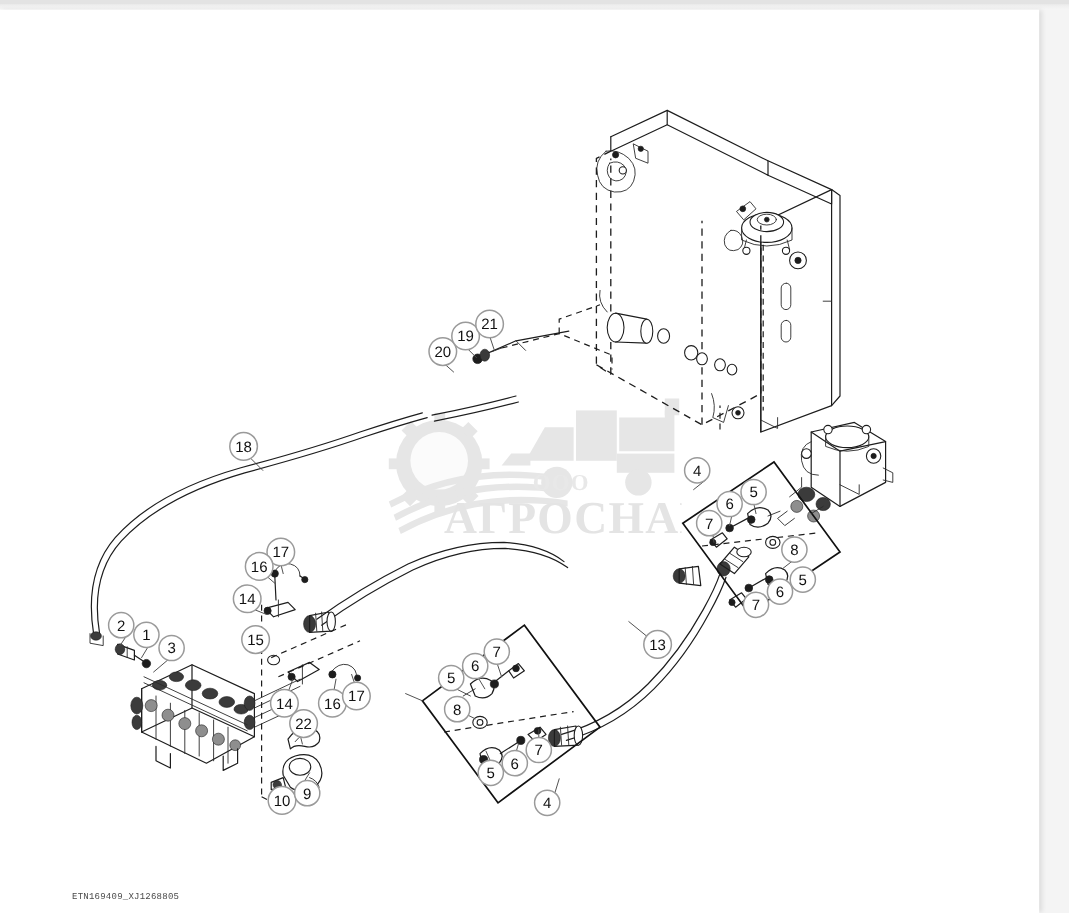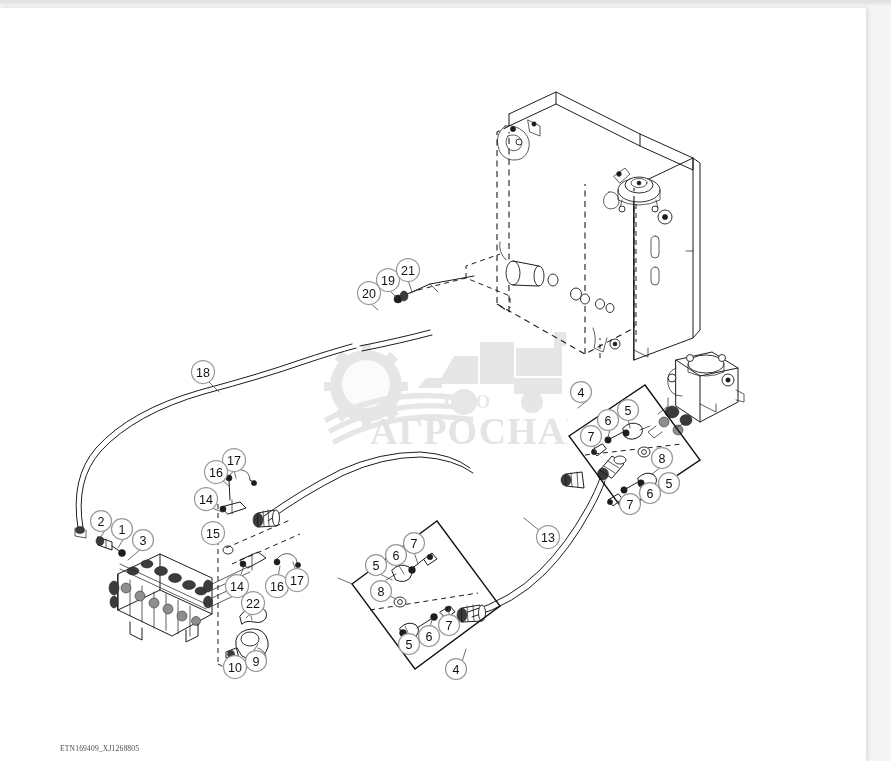--- a/index.html
+++ b/index.html
@@ -49,21 +49,21 @@
     height: 130px;
     pointer-events: none;
   }
   .code {
     position: absolute;
     left: 60px;
     top: 736px;
     font-size: 7.5px;
     letter-spacing: 0.2px;
     color: #4a4a4a;
-    font-family: Liberation Serif, serif;
+    font-family: Liberation Mono, monospace;
     white-space: nowrap;
   }
   
   .ln      { fill: none; stroke: #1d1d1d; stroke-width: 1;   stroke-linecap: round; stroke-linejoin: round; }
   .ln-thin { fill: none; stroke: #2a2a2a; stroke-width: 0.75;stroke-linecap: round; stroke-linejoin: round; }
   .dash    { fill: none; stroke: #1d1d1d; stroke-width: 1.1; stroke-linecap: butt;
              stroke-dasharray: 6 4.5; }
   .dash-s  { fill: none; stroke: #1d1d1d; stroke-width: 1;   stroke-dasharray: 5 4; }
   .box     { fill: none; stroke: #111;    stroke-width: 1.4; stroke-linejoin: miter; }
   .leader  { fill: none; stroke: #4a4a4a; stroke-width: 0.8; stroke-linecap: round; }

